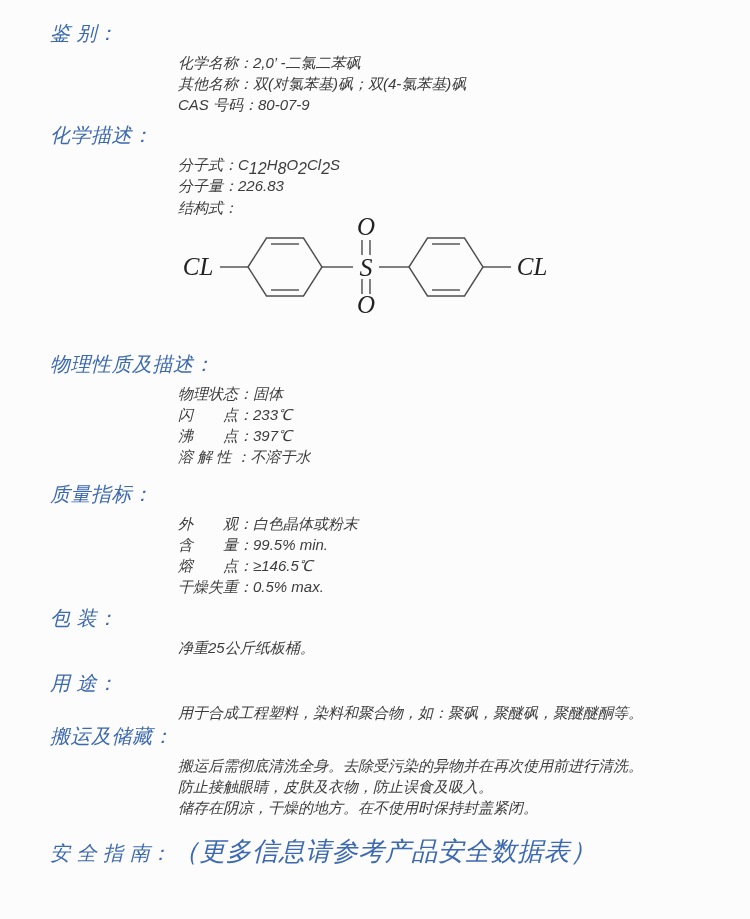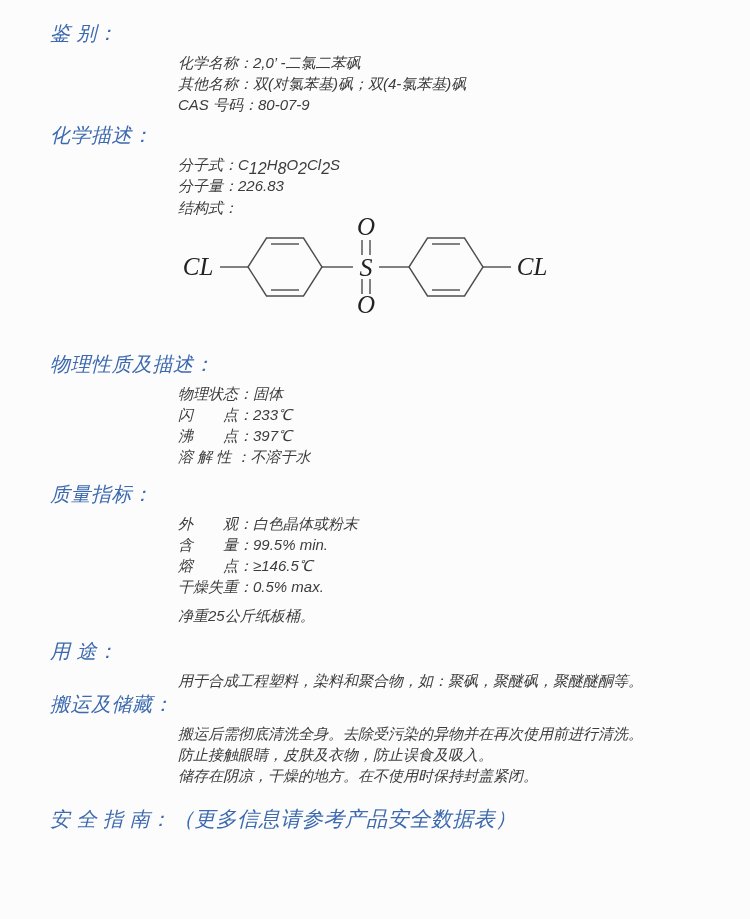--- a/index.html
+++ b/index.html
@@ -19,21 +19,21 @@
   section { margin: 0; }
   h2.heading {
     margin: 0 0 6px 0;
     font-size: 20px;
     font-weight: normal;
     color: #3c69af;
     letter-spacing: 0.5px;
     line-height: 26px;
     white-space: nowrap;
   }
-  h2.heading .note { margin-left: 2px; font-size: 21px; }
+  h2.heading .note { margin-left: 2px; font-size: 26px; }
   .content {
     margin-left: 128px;
     font-size: 15px;
     line-height: 21px;
   }
   .content .line { white-space: nowrap; }
   sub { font-size: 16px; line-height: 0; }
   #sec-chem    { margin-top: 7px; }
   #sec-phys    { margin-top: 35px; }
   #sec-quality { margin-top: 14px; }
@@ -130,20 +130,21 @@
     <h2 class="heading">质量指标：</h2>
     <div class="content">
       <div class="line">外　　观：白色晶体或粉末</div>
       <div class="line">含　　量：99.5% min.</div>
       <div class="line">熔　　点：≥146.5℃</div>
       <div class="line">干燥失重：0.5% max.</div>
     </div>
   </section>
 
   <section id="sec-pack">
+    <h2 class="heading">包 装：</h2>
     <div class="content">
       <div class="line">净重25公斤纸板桶。</div>
     </div>
   </section>
 
   <section id="sec-use">
     <h2 class="heading">用 途：</h2>
     <div class="content">
       <div class="line">用于合成工程塑料，染料和聚合物，如：聚砜，聚醚砜，聚醚醚酮等。</div>
     </div>

